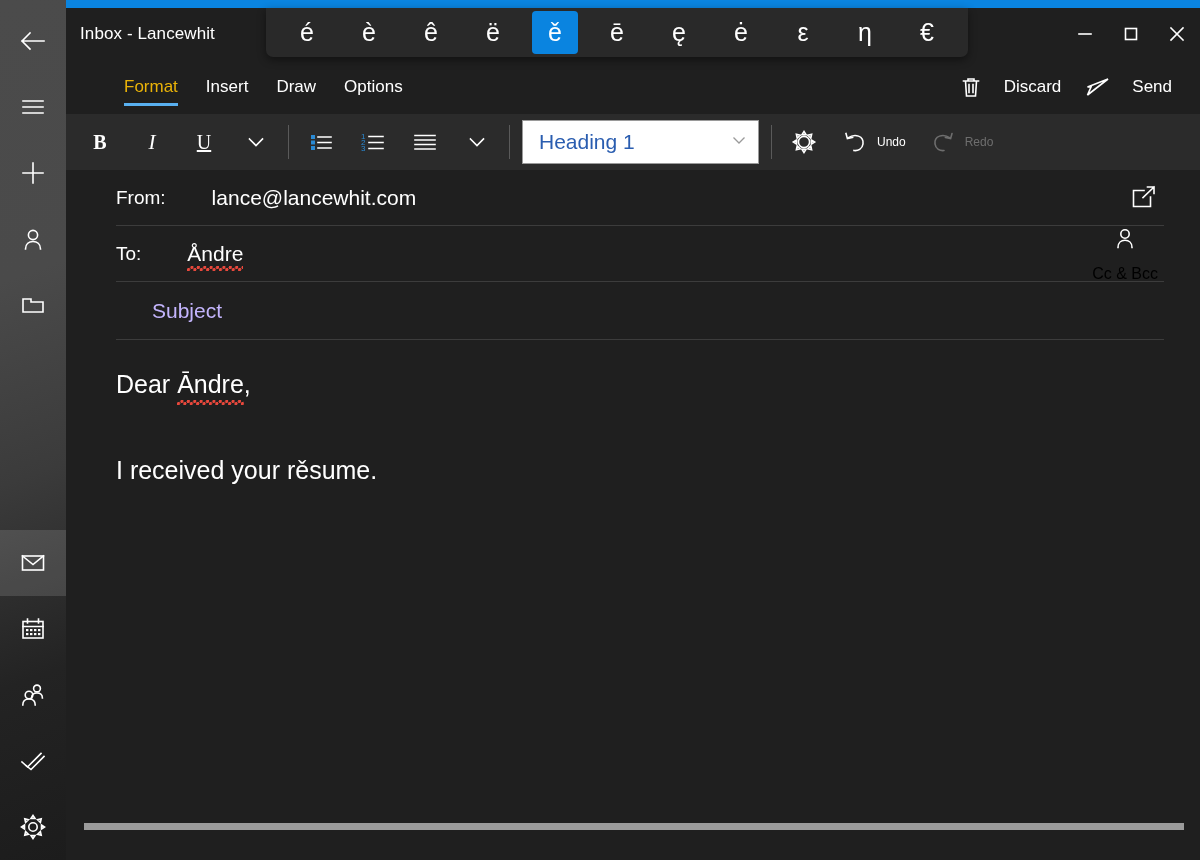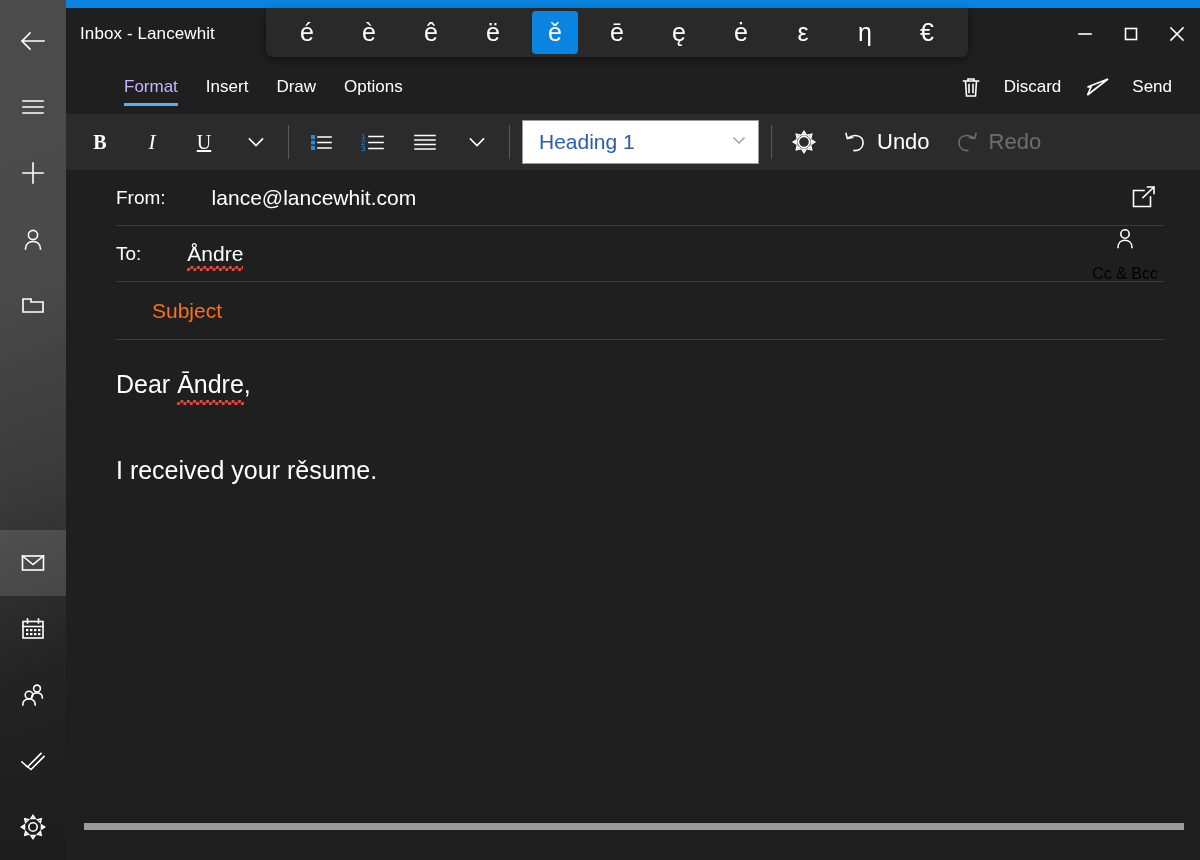--- a/index.html
+++ b/index.html
@@ -149,21 +149,21 @@
   .tab {
     position: relative;
     color: #ffffff;
     font-size: 17px;
     padding: 0 14px;
     height: 54px;
     display: flex;
     align-items: center;
     cursor: pointer;
   }
-  .tab.active { color: #c4b5fd; }
+  .tab.active { color: #eab308; }
   .tab.active::after {
     content: "";
     position: absolute;
     left: 14px; right: 14px;
     bottom: 8px;
     height: 3px;
     background: #59b0f0;
   }
   .ribbon-actions {
     position: absolute;
@@ -223,21 +223,21 @@
     align-items: center;
     padding: 0 10px 0 16px;
     color: #2a5db0;
     font-size: 21px;
     cursor: pointer;
     justify-content: space-between;
   }
   .style-select .chev { color: #8a8a8a; }
 
   .tb-label {
-    font-size: 22px;
+    font-size: 12px;
     margin-left: 9px;
   }
   .tb-btn.disabled { color: #6e6e6e; cursor: default; }
 
   
   .compose {
     padding: 0 36px 0 50px;
     position: relative;
   }
   .field-row {
@@ -253,21 +253,21 @@
     margin-right: 10px;
     white-space: nowrap;
   }
   .field-value {
     color: #ffffff;
     font-size: 21px;
     flex: 1;
     position: relative;
     margin-left: 36px;
   }
-  .field-value.placeholder { color: #f97316; }
+  .field-value.placeholder { color: #c4b5fd; }
   .cc-bcc {
     display: flex;
     align-items: center;
     gap: 14px;
     cursor: pointer;
     padding: 6px 6px;
     border-radius: 2px;
     flex-direction: column;
   }
   .popout-btn {

